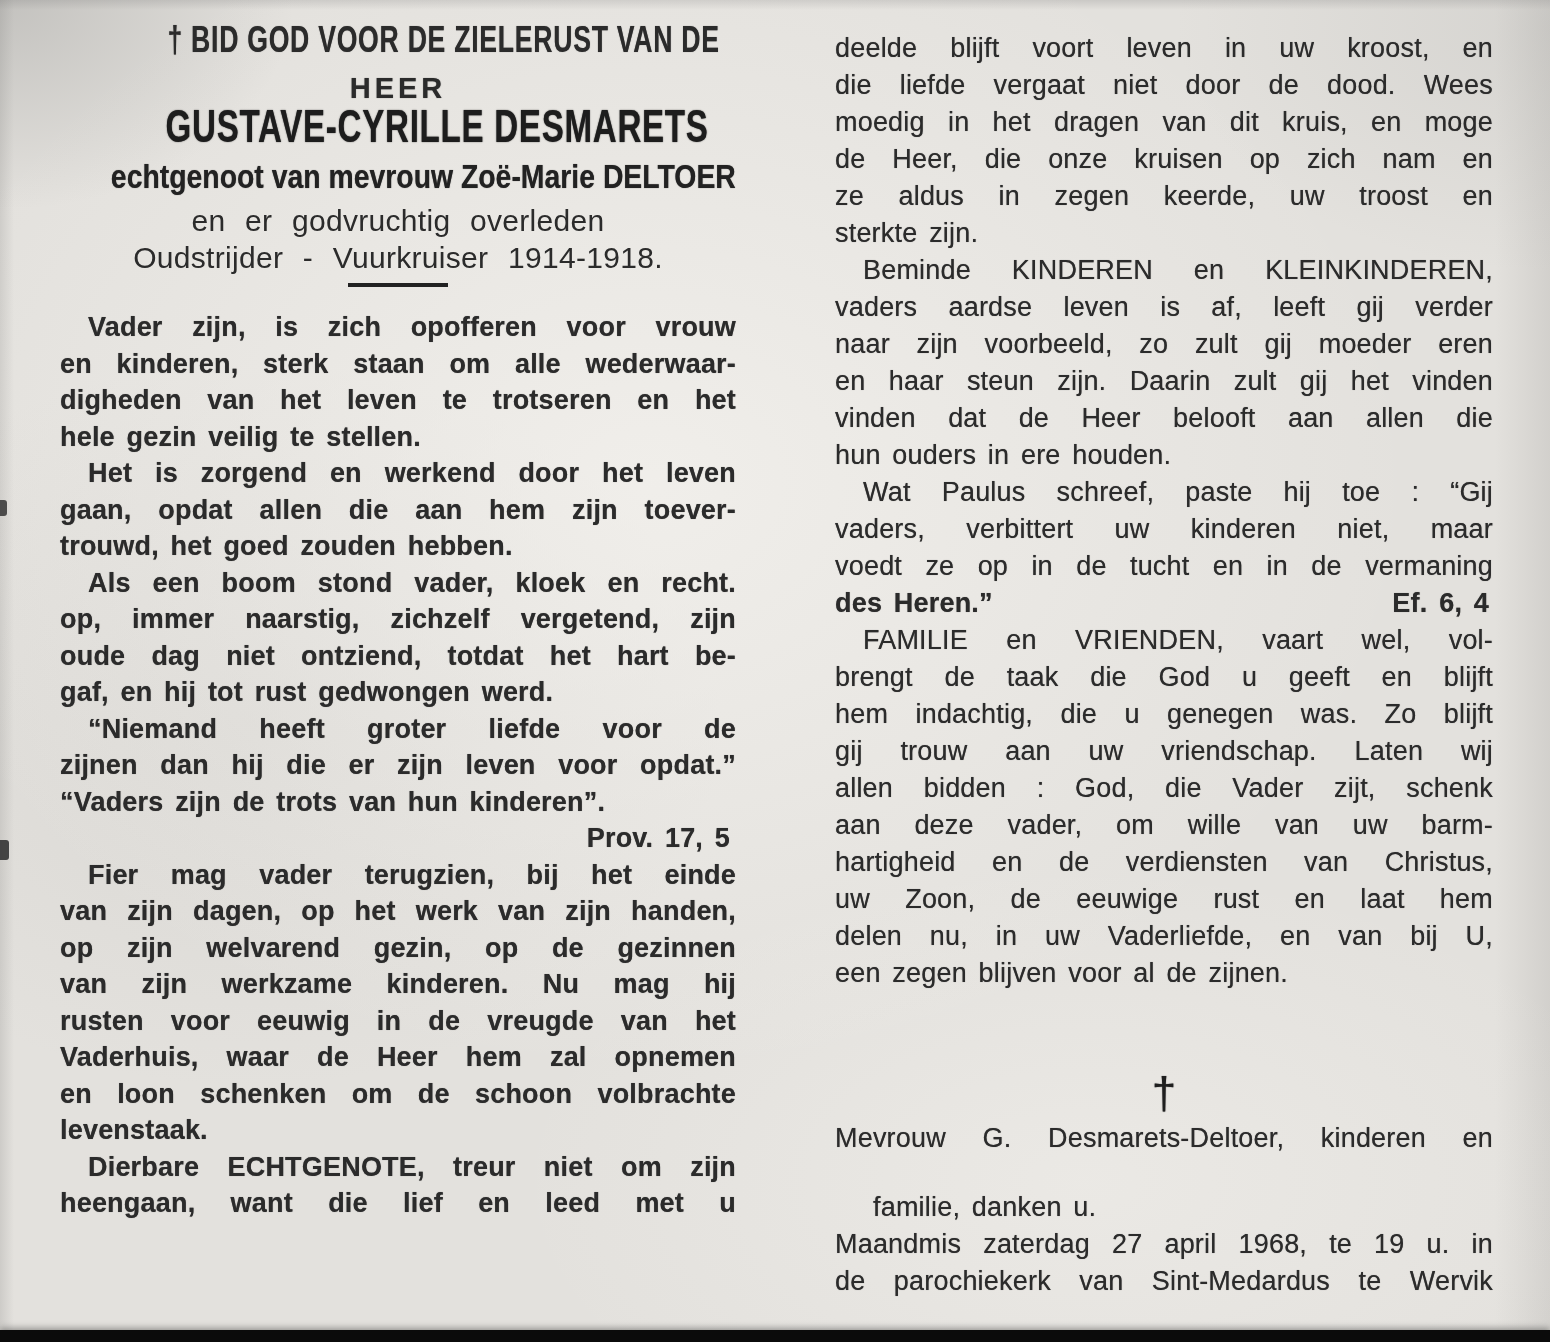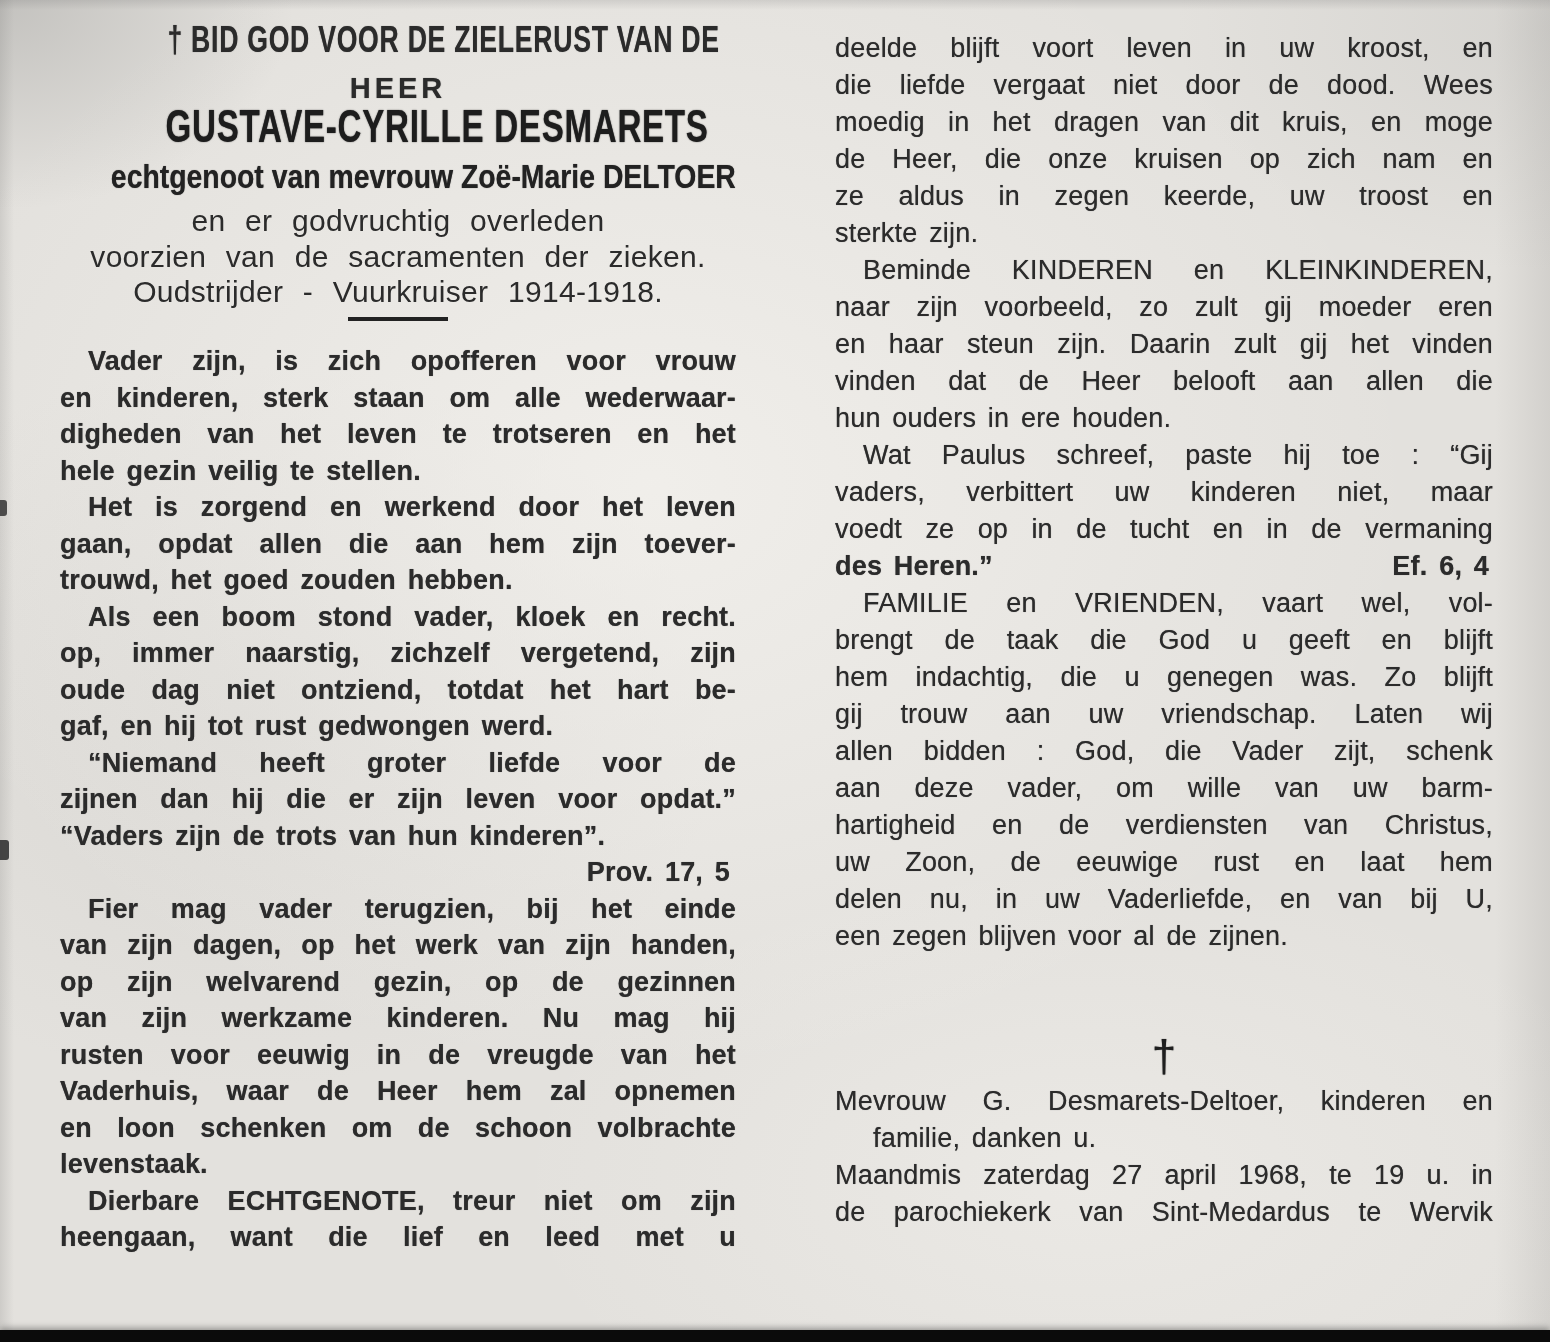--- a/index.html
+++ b/index.html
@@ -49,21 +49,21 @@
 
   
   .body { margin-top: 22px; font-size: 27px; letter-spacing: 0.2px; word-spacing: 4px; }
   .col.left  .body .line { line-height: 36.5px; font-weight: bold; }
   .col.right .body { margin-top: 0; }
   .col.right .body .line { line-height: 37px; }
   .line { min-height: 36px; text-shadow: 0 0 0.7px rgba(43,43,43,0.7); }
   .just { text-align: justify; text-align-last: justify; }
   .natural { text-align: left; }
   .indent { text-indent: 28px; }
-  .hangline { padding-left: 38px; }
+  .hangline { padding-left: 38px; margin-top: 32px; }
   .with-note { display: flex; justify-content: space-between; padding-right: 4px; font-weight: bold; }
   .note-right { text-align: right; padding-right: 6px; }
 
   
   .dagger { margin-top: 74px; height: 54px; line-height: 54px; text-align: center; font-size: 44px; color: #1f1f1f; text-shadow: 0 0 1px rgba(20,20,20,0.8); }
   .closing { margin-top: 42px; }
 
   
   .bottom-bar { position: absolute; left: 0; right: 0; bottom: 0; height: 12px; background: var(--bar, #0b0b0b); box-shadow: 0 -2px 6px rgba(70,70,68,0.5); }
   .artifact { position: absolute; left: 0; background: #343434; border-radius: 0 3px 3px 0; }
@@ -81,21 +81,20 @@
         <span class="squeeze sq-inv">† BID GOD VOOR DE ZIELERUST VAN DE</span>
       </div>
       <div class="h-line heer">HEER</div>
       <div class="h-line nameln">
         <span class="squeeze sq-name">GUSTAVE-CYRILLE DESMARETS</span>
       </div>
       <div class="h-line spouseln">
         <span class="squeeze sq-spouse">echtgenoot van mevrouw Zoë-Marie DELTOER</span>
       </div>
       <div class="h-line h-reg died1">en er godvruchtig overleden</div>
-      <div class="h-line h-reg sacraments">voorzien van de sacramenten der zieken.</div>
       <div class="h-line h-reg veteran">Oudstrijder - Vuurkruiser 1914-1918.</div>
       <div class="rule"></div>
     </div>
     <div class="body" id="left-body">
         <div class="para">
           <div class="line just indent">Vader zijn, is zich opofferen voor vrouw</div>
           <div class="line just">en kinderen, sterk staan om alle wederwaar-</div>
           <div class="line just">digheden van het leven te trotseren en het</div>
           <div class="line natural">hele gezin veilig te stellen.</div>
         </div>
@@ -138,20 +137,21 @@
         <div class="para">
           <div class="line just">deelde blijft voort leven in uw kroost, en</div>
           <div class="line just">die liefde vergaat niet door de dood. Wees</div>
           <div class="line just">moedig in het dragen van dit kruis, en moge</div>
           <div class="line just">de Heer, die onze kruisen op zich nam en</div>
           <div class="line just">ze aldus in zegen keerde, uw troost en</div>
           <div class="line natural">sterkte zijn.</div>
         </div>
         <div class="para">
           <div class="line just indent">Beminde KINDEREN en KLEINKINDEREN,</div>
+          <div class="line just">vaders aardse leven is af, leeft gij verder</div>
           <div class="line just">naar zijn voorbeeld, zo zult gij moeder eren</div>
           <div class="line just">en haar steun zijn. Daarin zult gij het vinden</div>
           <div class="line just">vinden dat de Heer belooft aan allen die</div>
           <div class="line natural">hun ouders in ere houden.</div>
         </div>
         <div class="para">
           <div class="line just indent">Wat Paulus schreef, paste hij toe : “Gij</div>
           <div class="line just">vaders, verbittert uw kinderen niet, maar</div>
           <div class="line just">voedt ze op in de tucht en in de vermaning</div>
           <div class="line with-note">

